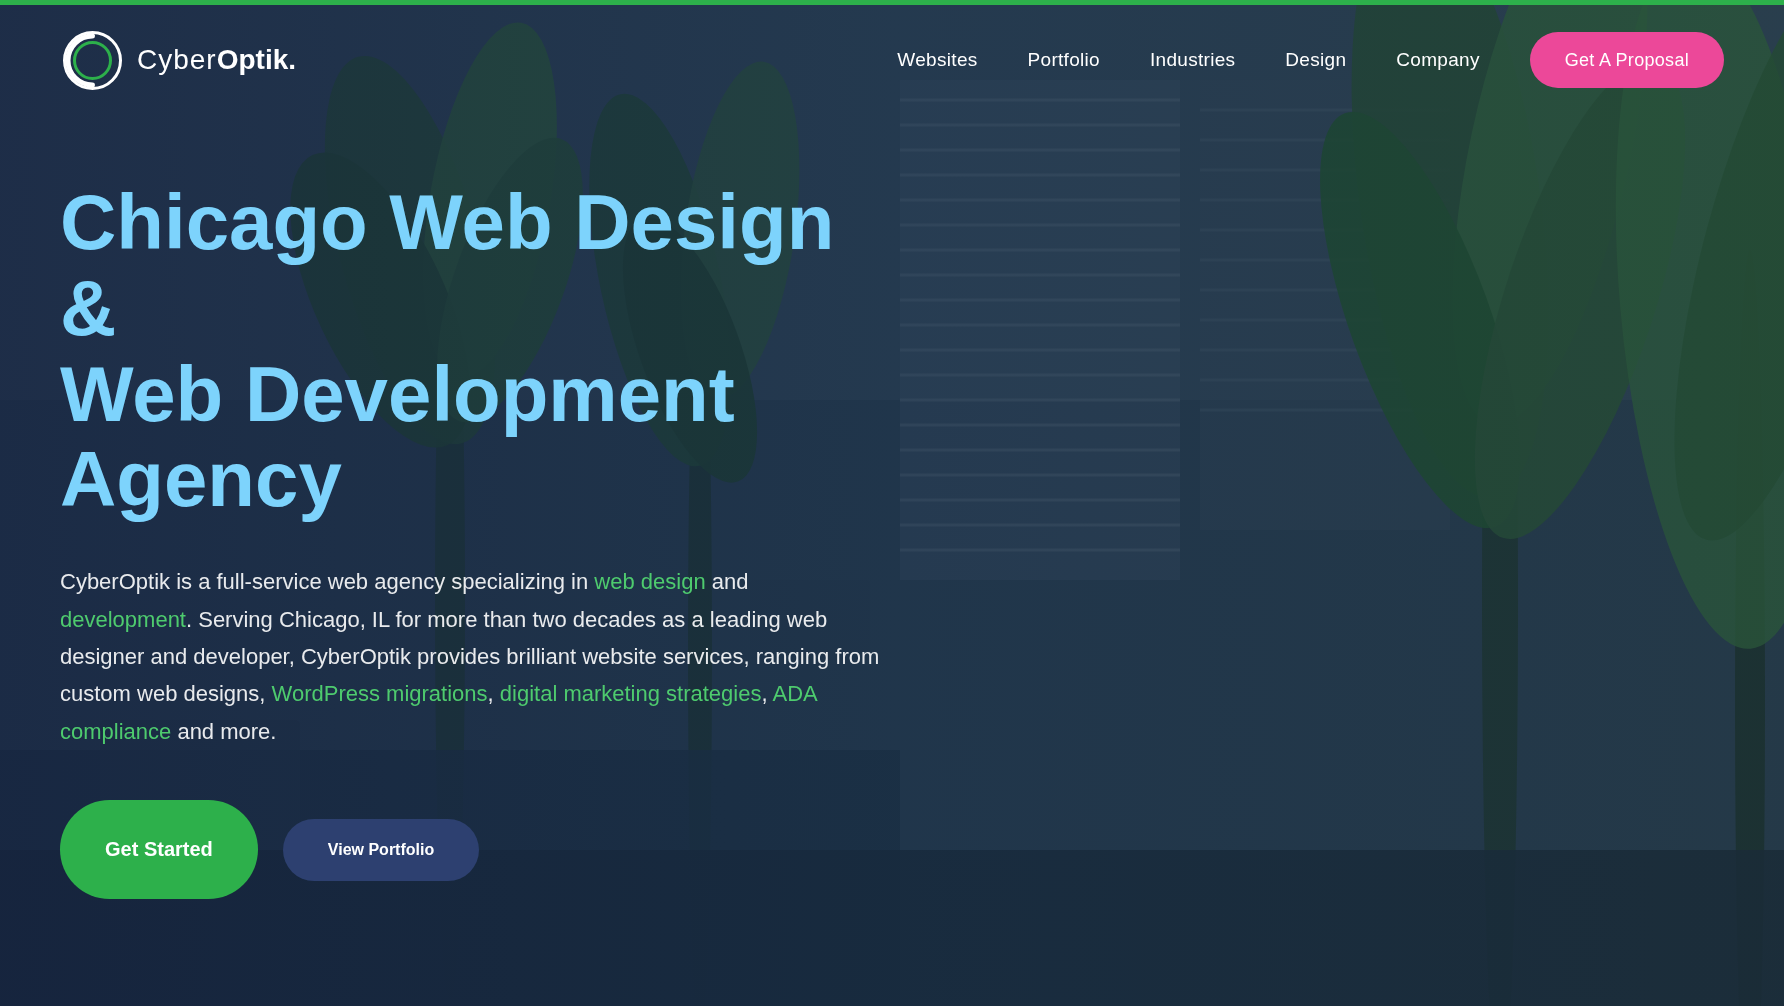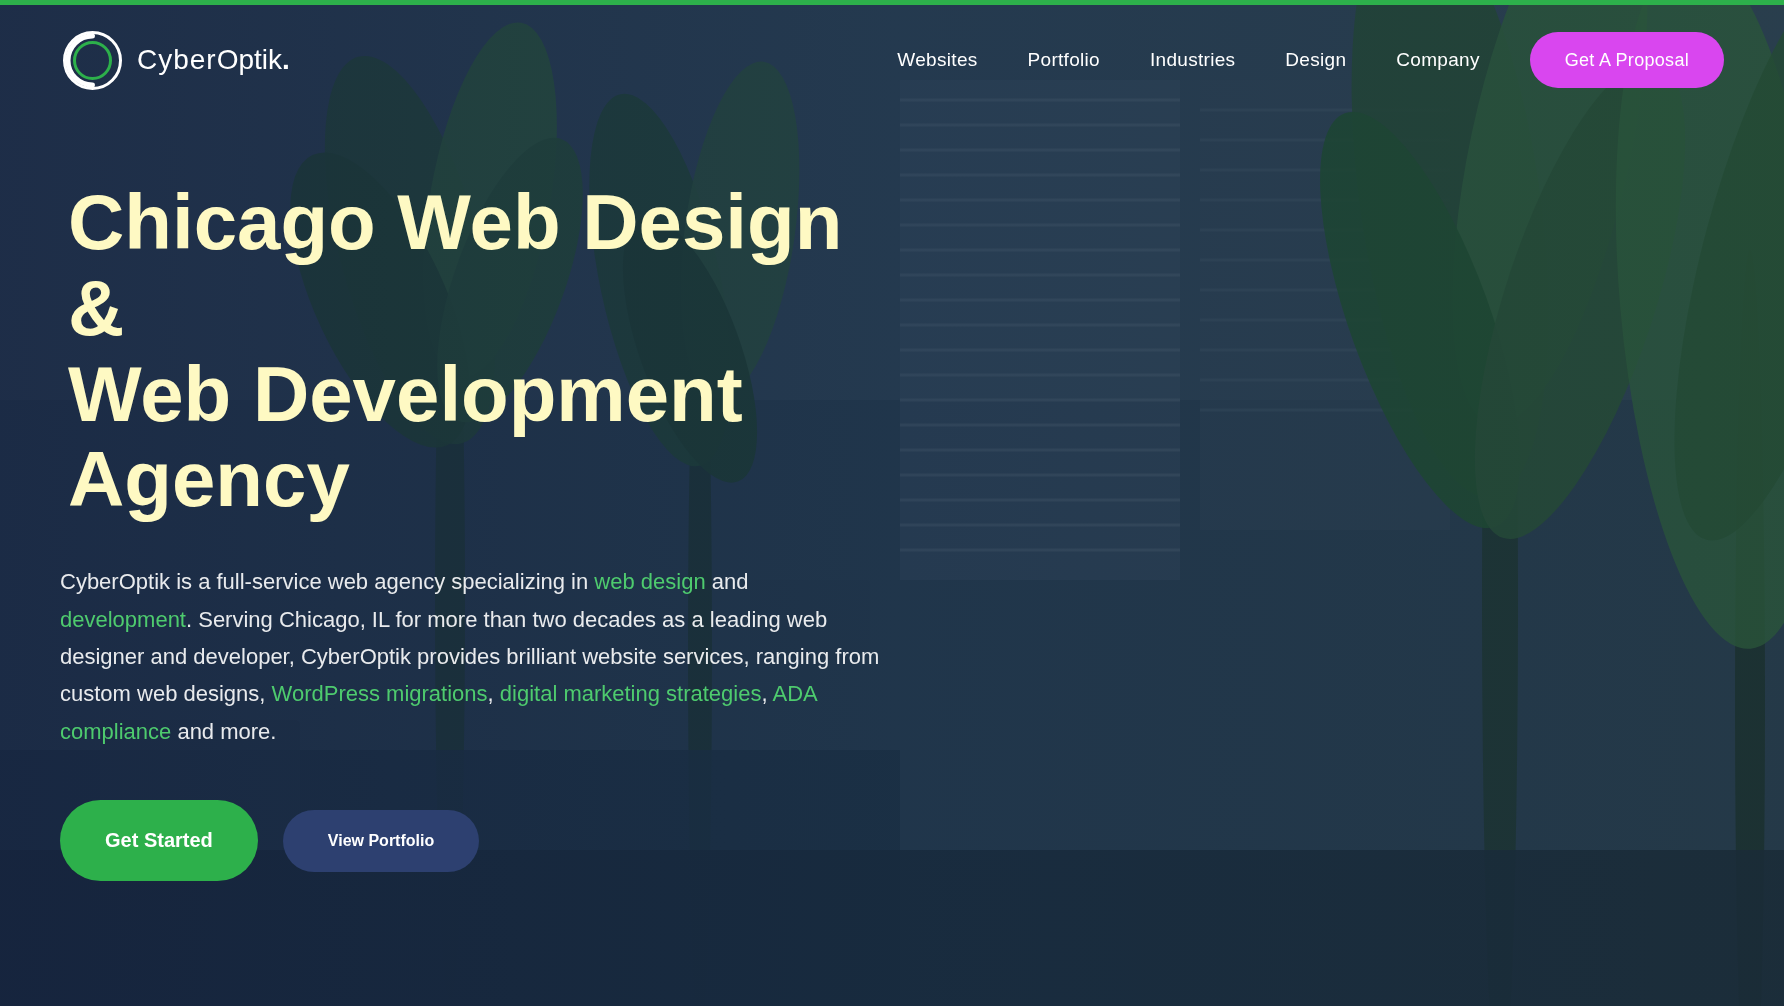--- a/index.html
+++ b/index.html
@@ -78,21 +78,21 @@
 
     .logo-cyber {
       font-size: 28px;
       font-weight: 300;
       color: white;
       letter-spacing: 1px;
     }
 
     .logo-optik {
       font-size: 28px;
-      font-weight: 400;
+      font-weight: 700;
       color: white;
     }
 
     .logo-dot {
       font-size: 28px;
       font-weight: 700;
       color: white;
     }
 
     .nav-links {
@@ -105,21 +105,21 @@
     .nav-links a {
       color: white;
       text-decoration: none;
       font-size: 19px;
       font-weight: 400;
       letter-spacing: 0.3px;
       margin-top: 44px;
     }
 
     .nav-cta {
-      background: #d946ef;
+      background: #ec4899;
       color: white !important;
       padding: 18px 35px;
       border-radius: 50px;
       font-size: 18px !important;
       font-weight: bold;
       text-decoration: none;
       white-space: nowrap;
     }
 
     
@@ -130,22 +130,21 @@
       max-width: 850px;
       z-index: 10;
       color: white;
     }
 
     .hero-title {
       font-size: 78px;
       font-weight: 800;
       line-height: 1.1;
       margin-bottom: 40px;
-      color: #fef9c3;
-      margin-left: 8px;
+      color: #7dd3fc;
     }
 
     .hero-description {
       font-size: 22px;
       line-height: 1.7;
       color: rgba(255, 255, 255, 0.9);
       margin-bottom: 50px;
       max-width: 820px;
     }
 
@@ -157,21 +156,21 @@
 
     .hero-buttons {
       display: flex;
       gap: 25px;
       align-items: center;
     }
 
     .btn-get-started {
       background: #2db04b;
       color: white;
-      padding: 29px 45px;
+      padding: 38px 45px;
       border-radius: 50px;
       font-size: 20px;
       font-weight: 700;
       text-decoration: none;
       border: none;
       cursor: pointer;
     }
 
     .btn-view-portfolio {
       background: #2d4070;

